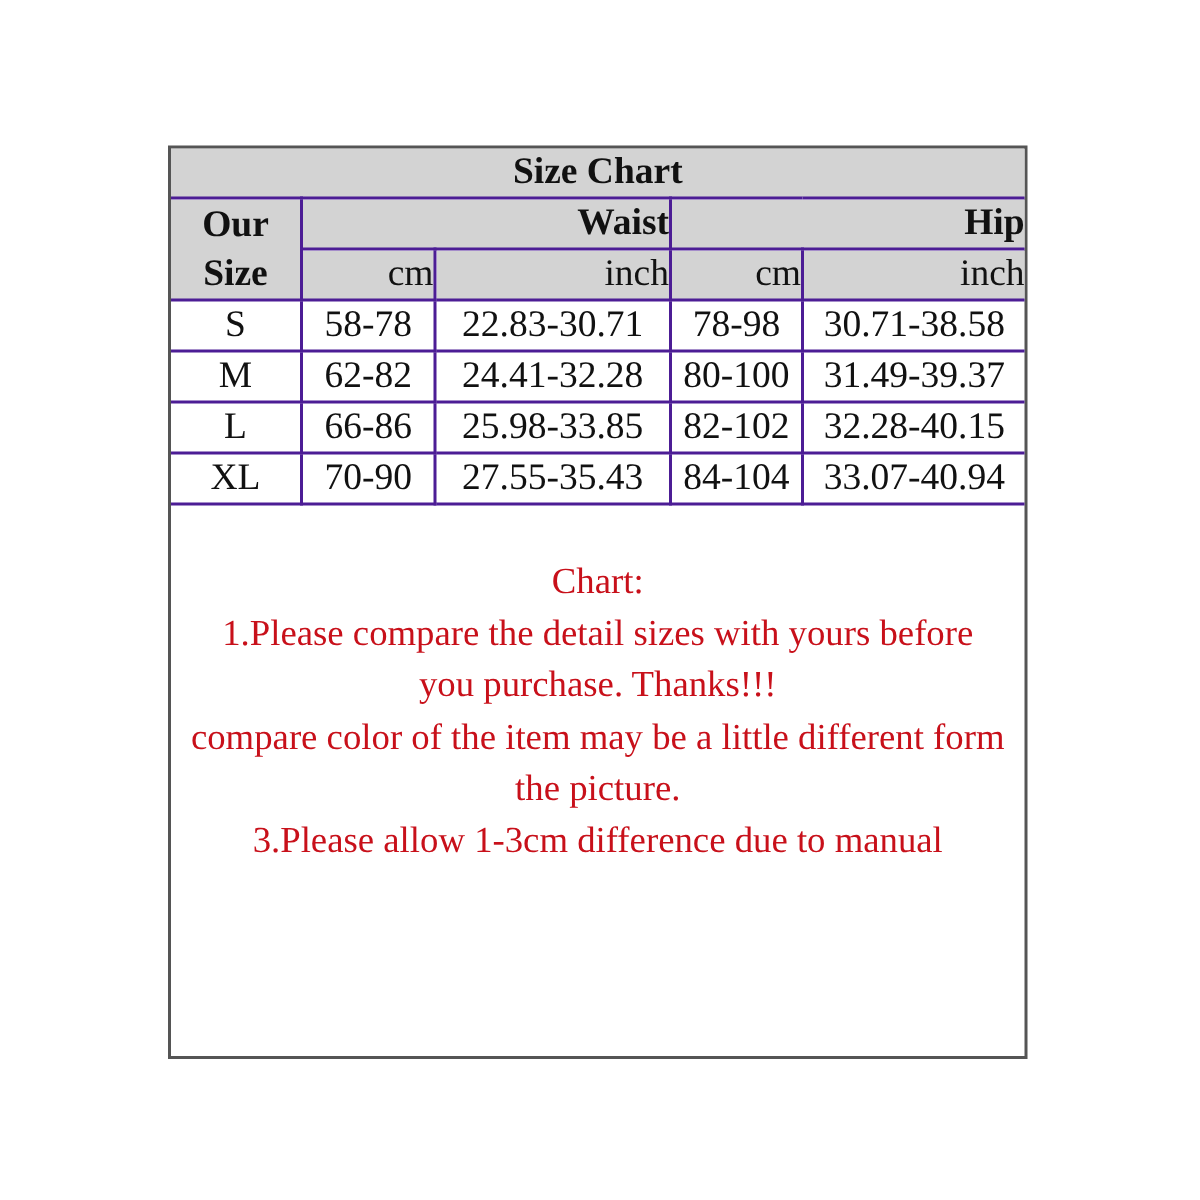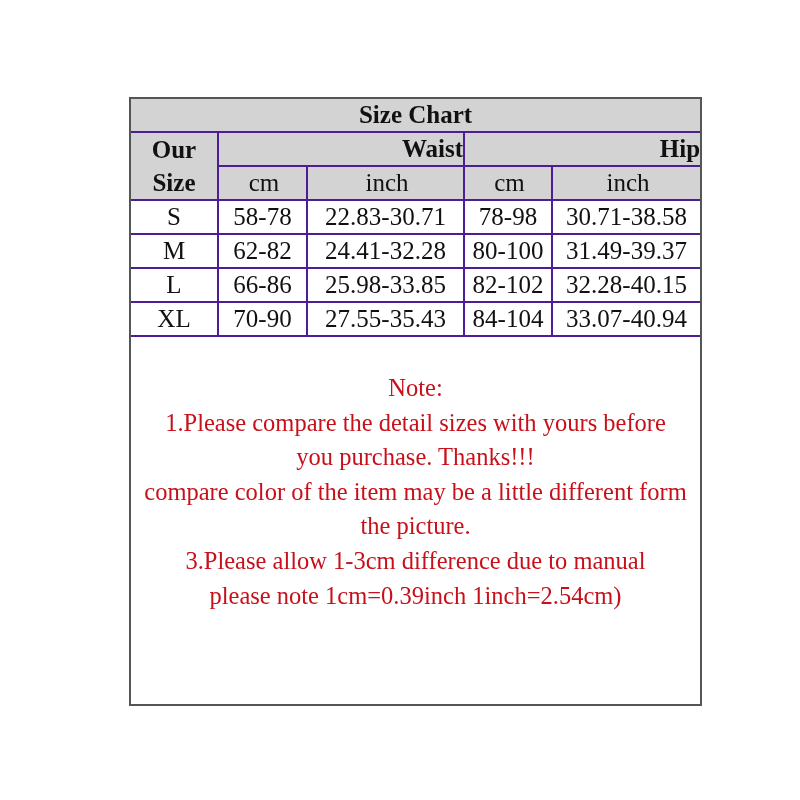--- a/index.html
+++ b/index.html
@@ -1,31 +1,31 @@
 <!DOCTYPE html>
 <html><head>
 <meta charset="utf-8">
 <style>
   html, body { margin:0; padding:0; background:#ffffff; }
   body { width:800px; height:800px; position:relative; overflow:hidden;
          font-family:"Liberation Serif", "DejaVu Serif", serif; }
-  .frame { position:absolute; left:129px; top:97px; width:569px; height:605px;
+  .frame { position:absolute; left:112px; top:97px; width:569px; height:605px;
            border:2px solid #555555; box-sizing:content-box; background:#fff; }
   table.chart { position:absolute; left:0; top:0; width:569px; border-collapse:collapse;
                 table-layout:fixed; }
   table.chart td { border:2px solid #4c1d95; padding:0; height:32px; line-height:30px;
                    font-size:25px; color:#111; overflow:hidden; white-space:nowrap; }
   table.chart tr:first-child td { border-top:none; }
   table.chart td:first-child { border-left:none; }
   table.chart td:last-child { border-right:none; }
   .hdr td { background:#d3d3d3; }
   .title { text-align:center; font-weight:bold; font-size:25px; }
   .grp { text-align:right; font-weight:bold; font-size:26px; }
   .oursize { text-align:center; font-weight:bold; font-size:26px; line-height:33px !important; }
-  .unit { text-align:center; padding-left:3px !important; }
+  .unit { text-align:right; padding-left:3px !important; }
   .cell { text-align:center; }
   .notes { position:absolute; left:0; right:0; top:272px; text-align:center;
            color:#c8101a; font-size:24.5px; line-height:34.6px; }
   .notes div { white-space:nowrap; }
 </style>
 </head>
 <body>
 
 <div class="frame">
   <table class="chart">
@@ -79,21 +79,20 @@
       <td class="cell">XL</td>
       <td class="cell">70-90</td>
       <td class="cell">27.55-35.43</td>
       <td class="cell">84-104</td>
       <td class="cell">33.07-40.94</td>
     </tr>
   </tbody>
     </table>
 
   <div class="notes">
-    <div>Note:</div>
+    <div>Chart:</div>
     <div>1.Please compare the detail sizes with yours before</div>
     <div>you purchase. Thanks!!!</div>
     <div>compare color of the item may be a little different form</div>
     <div>the picture.</div>
     <div>3.Please allow 1-3cm difference due to manual</div>
-    <div>please note 1cm=0.39inch 1inch=2.54cm)</div>
   </div>
 </div>
 
 </body></html>

